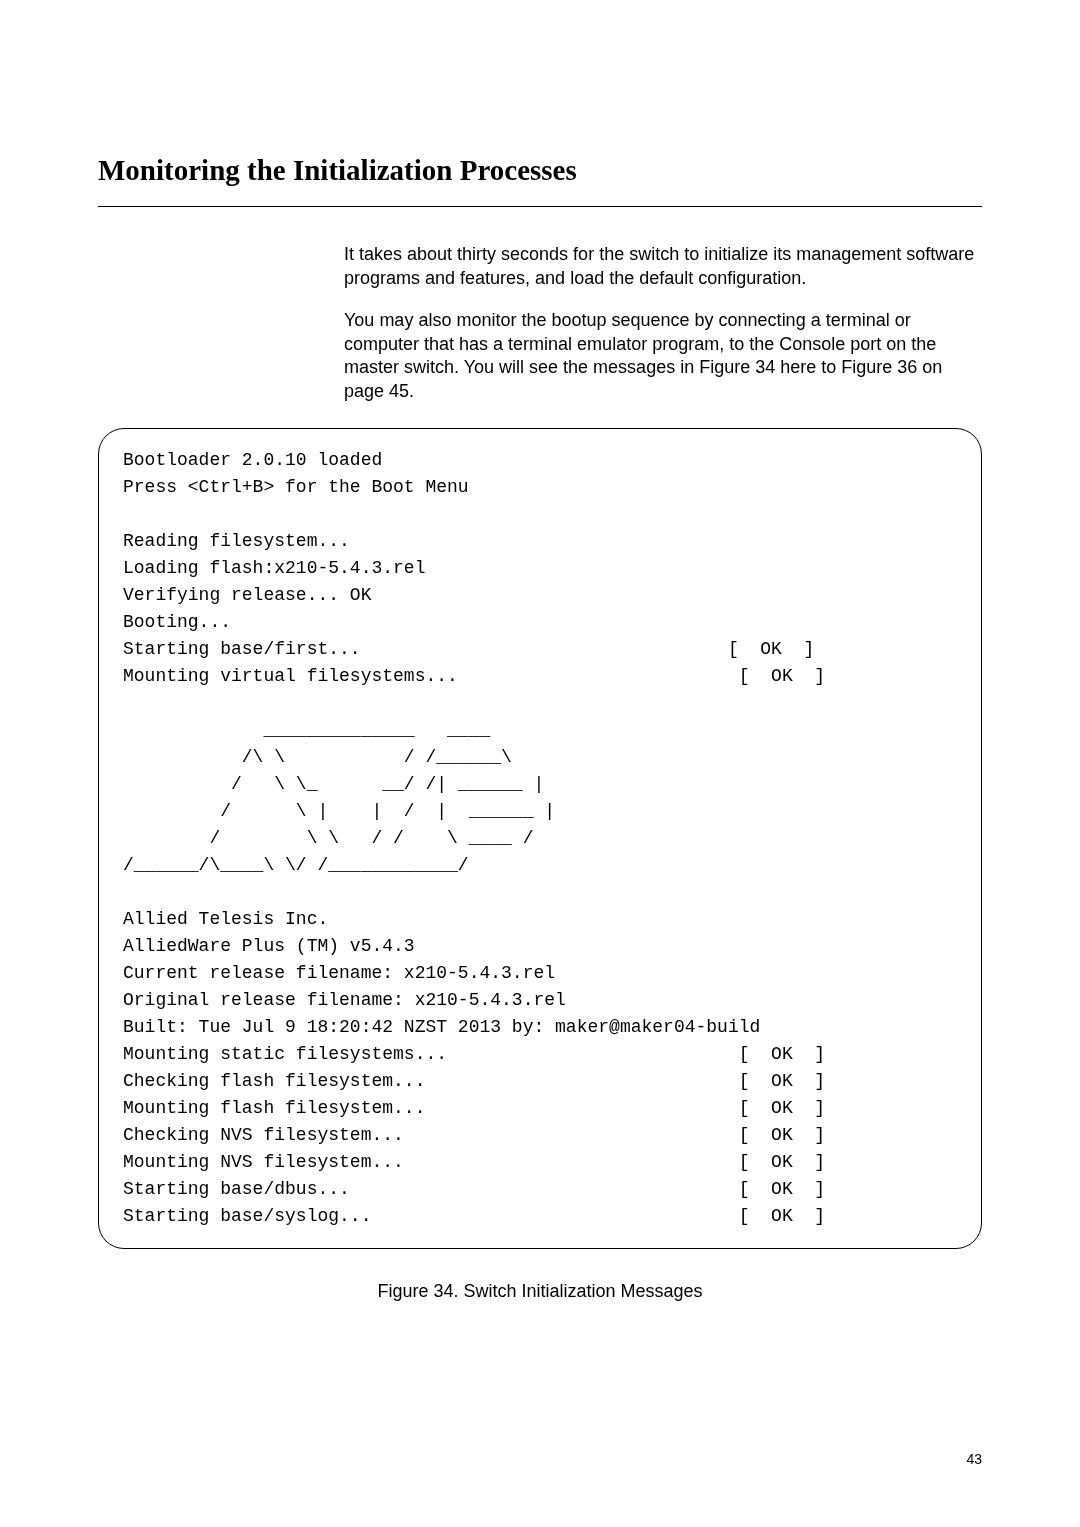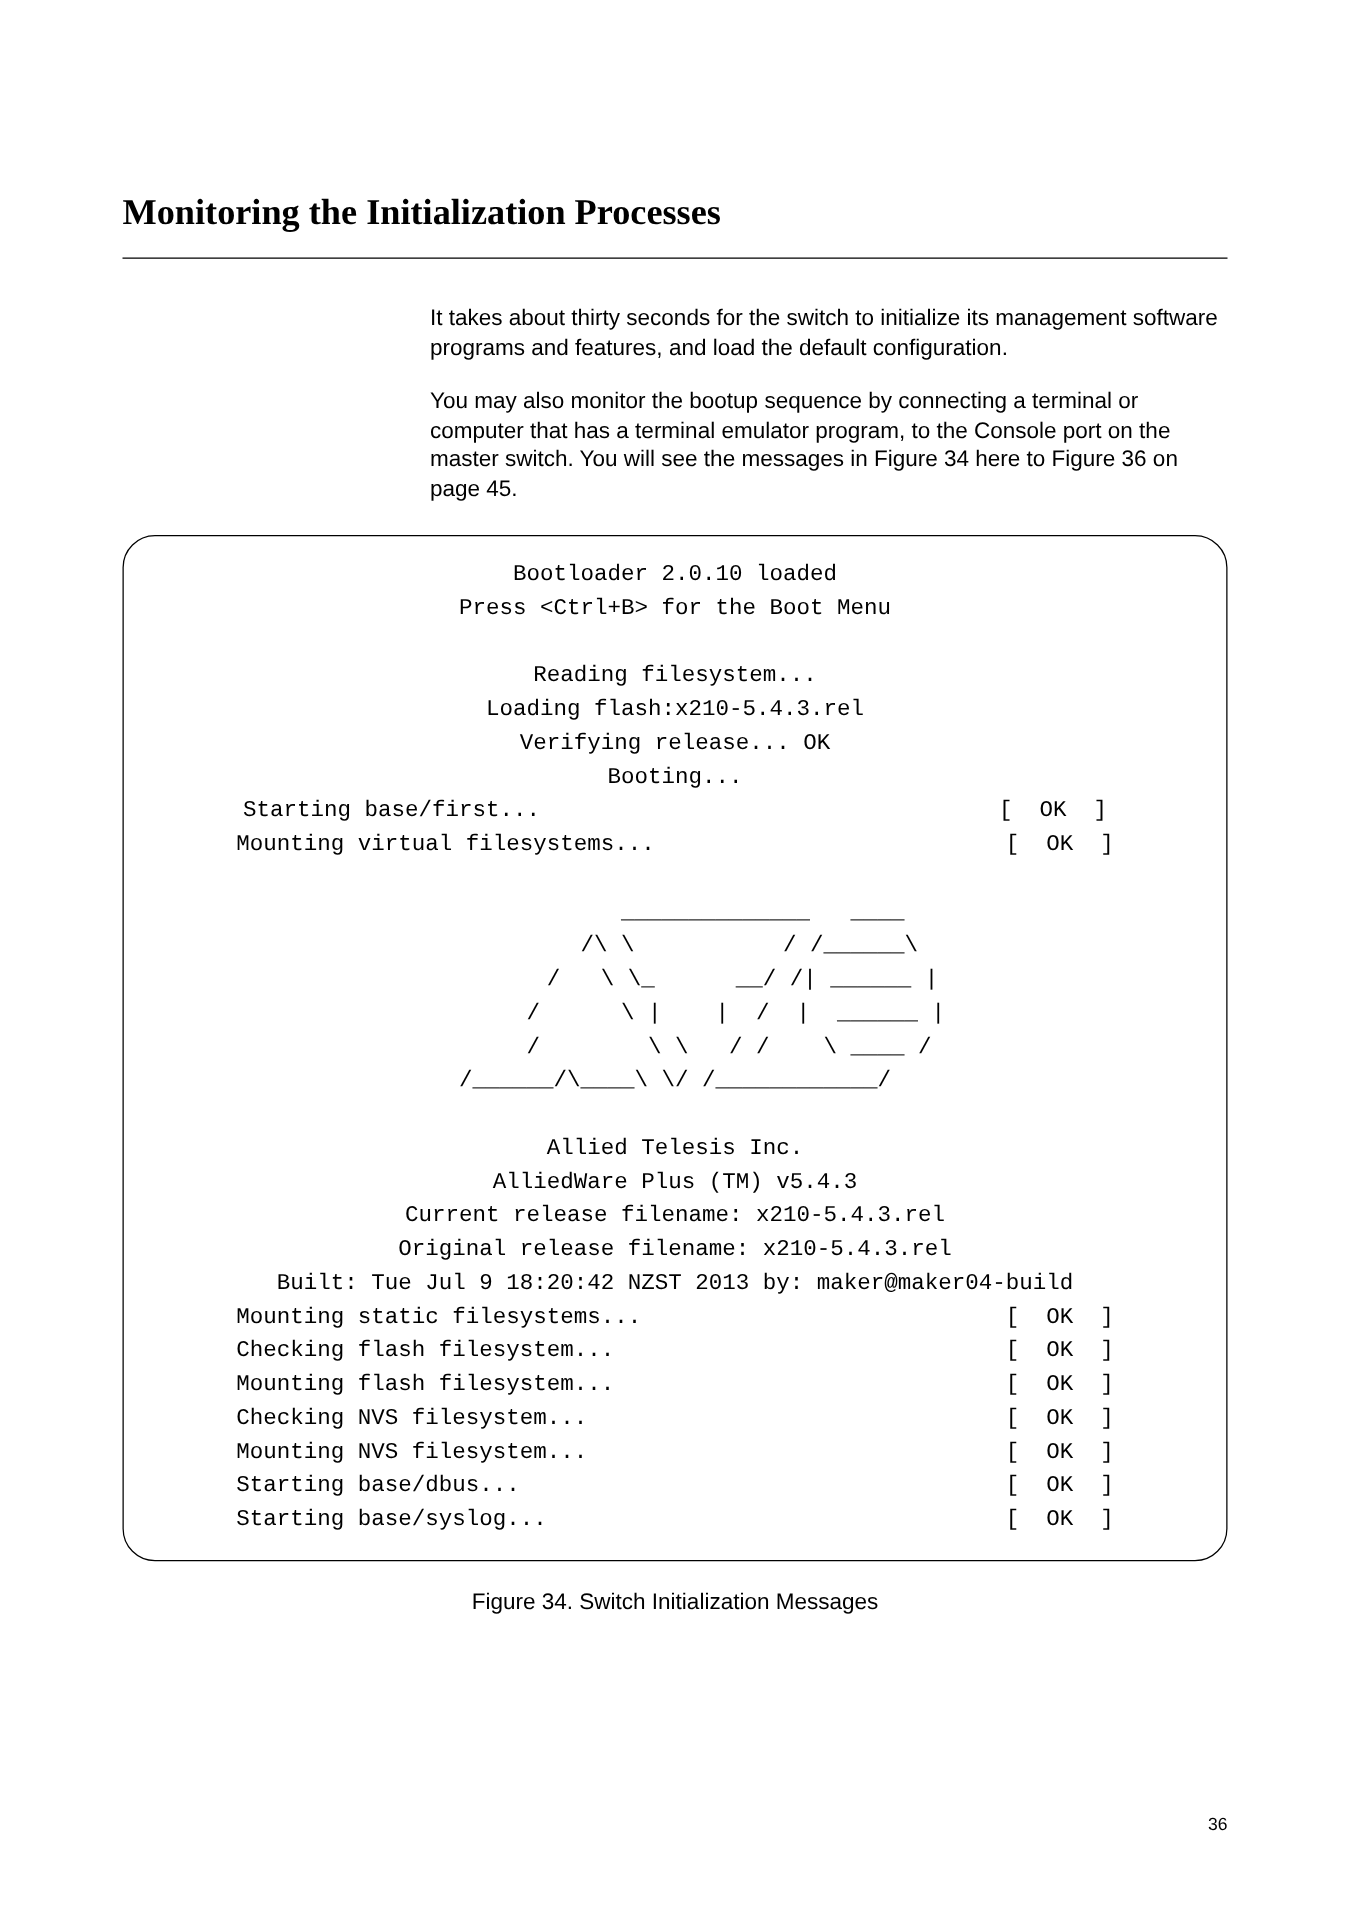--- a/index.html
+++ b/index.html
@@ -51,26 +51,25 @@
     border: 1.5px solid #000;
     border-radius: 26px;
     padding: 18px 24px 18px 24px;
   }
   .terminal-pre {
     margin: 0;
     font-family: "Courier New", Courier, monospace;
     font-size: 18px;
     line-height: 1.50;
     white-space: pre;
-    text-align: center;
   }
   .figure-caption {
     text-align: center;
     font-size: 18px;
-    margin-top: 22px;
+    margin-top: 32px;
   }
   .page-number {
     position: absolute;
     bottom: 60px;
     right: 98px;
     font-size: 14px;
   }
 </style>
 </head>
 <body>
@@ -113,15 +112,15 @@
 Checking flash filesystem...                             [  OK  ]
 Mounting flash filesystem...                             [  OK  ]
 Checking NVS filesystem...                               [  OK  ]
 Mounting NVS filesystem...                               [  OK  ]
 Starting base/dbus...                                    [  OK  ]
 Starting base/syslog...                                  [  OK  ]</pre>
   </div>
 
   <div class="figure-caption">Figure 34. Switch Initialization Messages</div>
 
-  <div class="page-number">36</div>
+  <div class="page-number">43</div>
 
 </div>
 
 </body></html>

